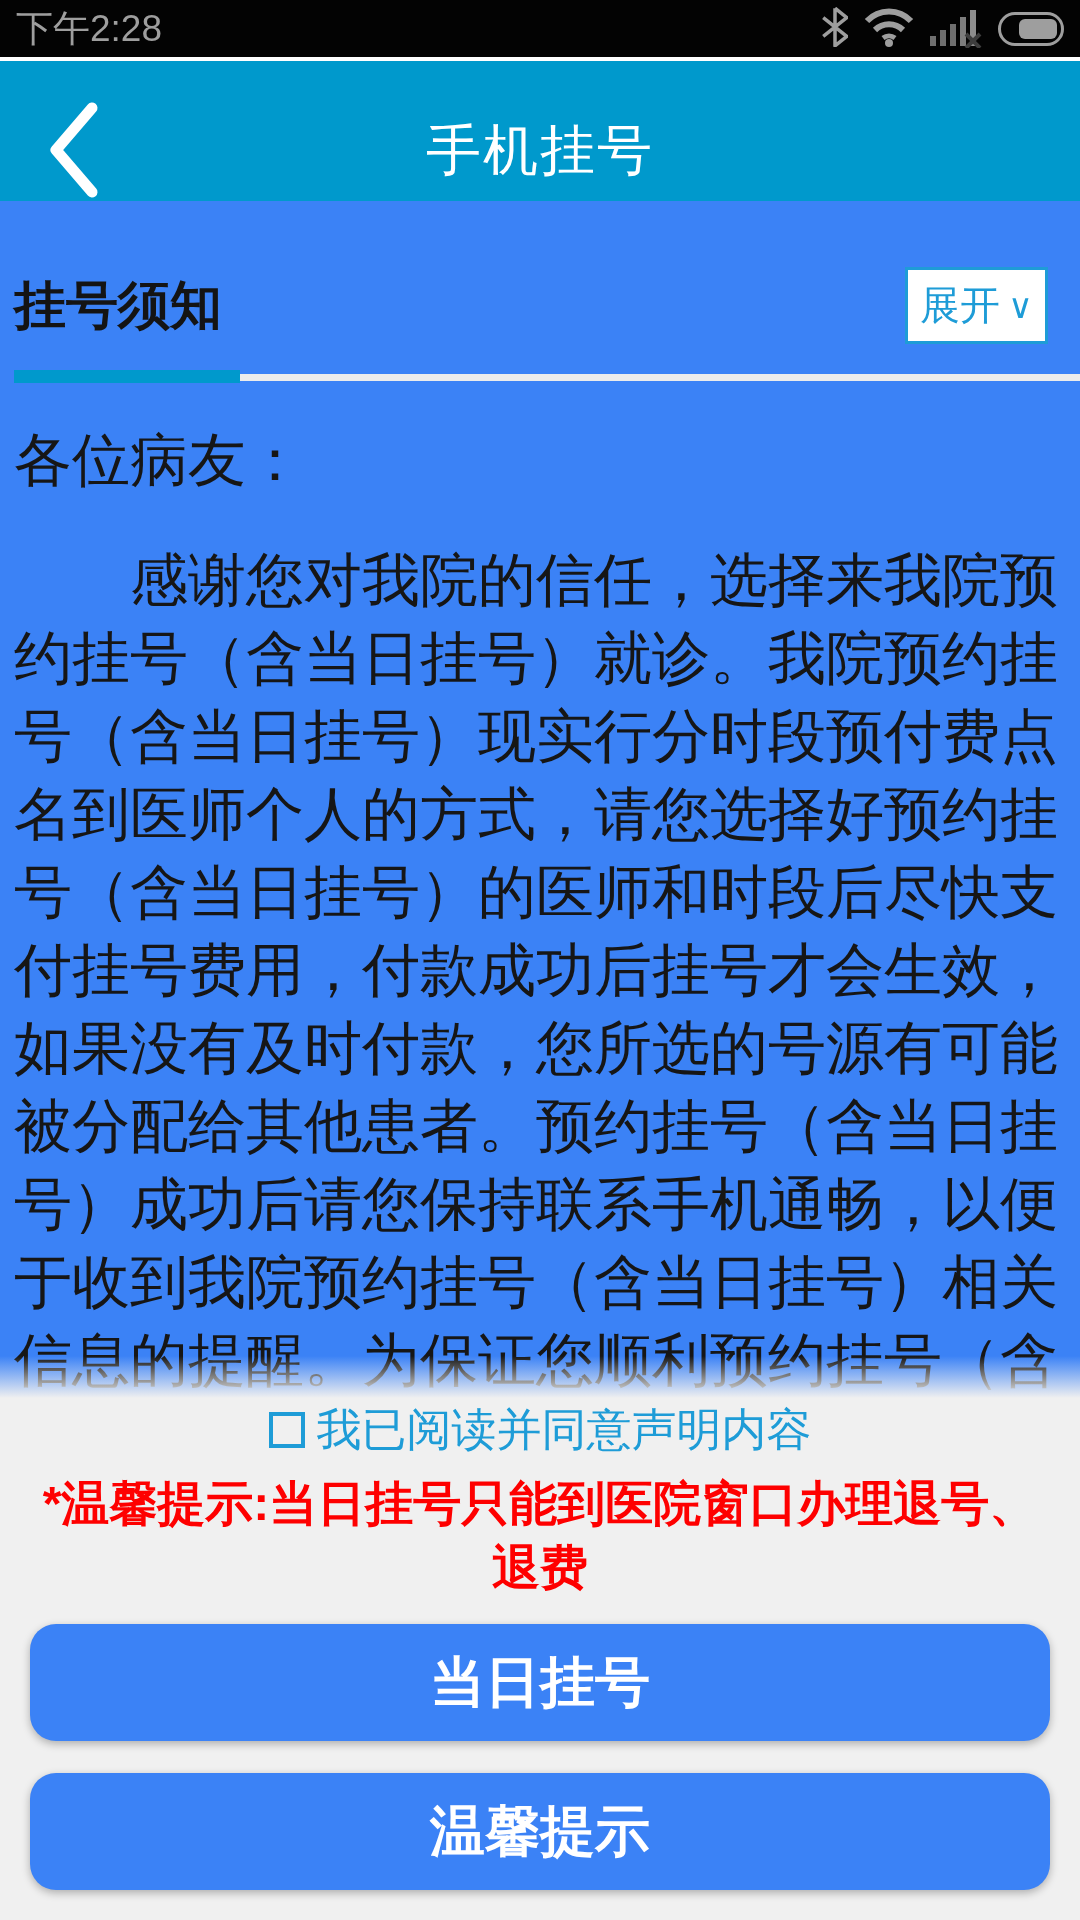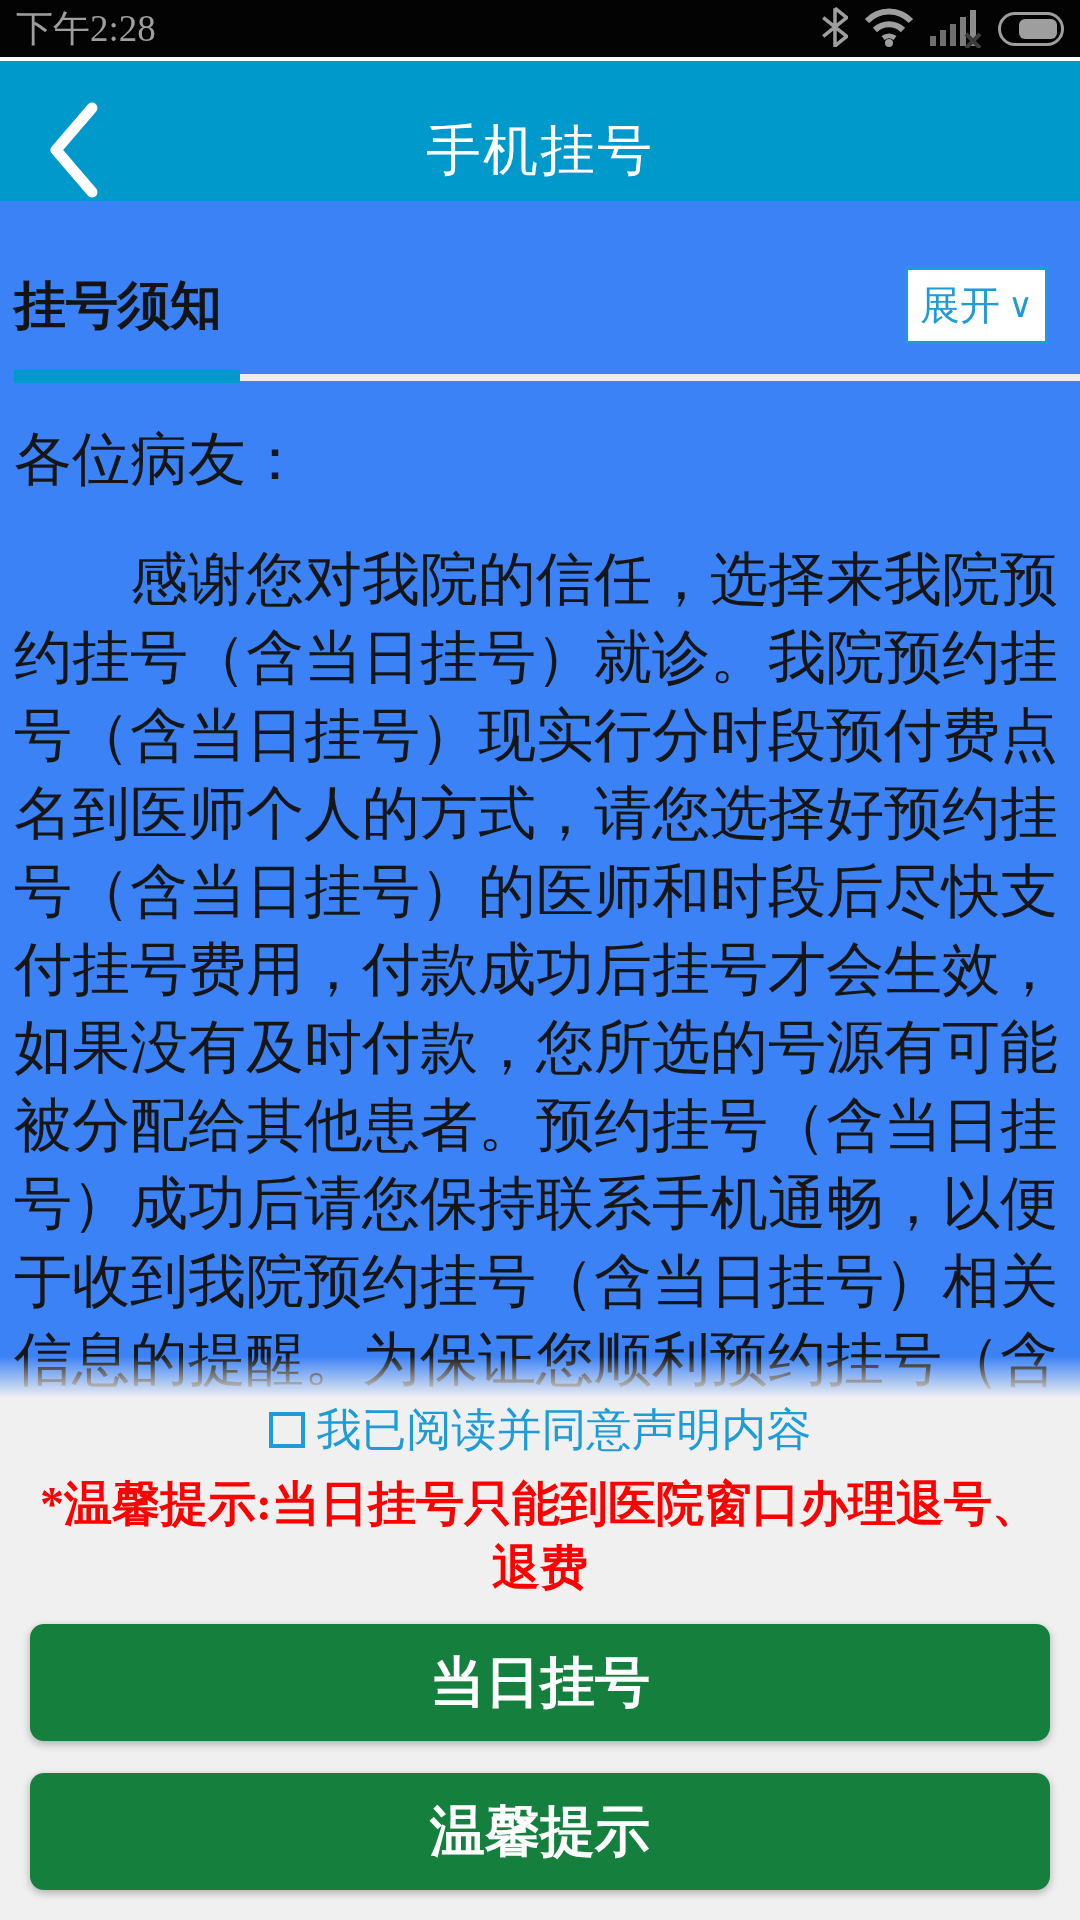--- a/index.html
+++ b/index.html
@@ -1,17 +1,17 @@
 <!DOCTYPE html>
 <html><head>
 <meta charset="utf-8">
 <style>
   html,body{margin:0;padding:0;background:#fff;}
   .screen{position:relative;width:1080px;height:1920px;background:#ffffff;overflow:hidden;
-          font-family:Liberation Serif, serif;}
+          font-family:Liberation Sans, sans-serif;}
 
   
   .status-bar{position:absolute;top:0;left:0;right:0;height:57px;background:#030303;
               display:flex;justify-content:space-between;align-items:center;
               padding:0 16px;box-sizing:border-box;}
   .status-time{color:#9e9e9e;font-size:37px;line-height:57px;}
   .status-icons{display:flex;align-items:center;gap:16px;height:57px;}
   .battery{position:relative;width:66px;height:34px;border:3px solid #9e9e9e;border-radius:17px;
            box-sizing:border-box;}
   .battery-fill{position:absolute;top:4px;bottom:4px;left:30%;right:7%;background:#9e9e9e;border-radius:6px;}
@@ -43,22 +43,22 @@
   .indent{text-indent:2em;}
 
   
   .footer{position:absolute;left:0;right:0;bottom:0;}
   .fade{height:42px;background:linear-gradient(to bottom,rgba(243,243,243,0),#f0f0f0);}
   .panel{background:#f0f0f0;padding:2px 30px 30px 30px;}
   .agree-row{display:flex;justify-content:center;align-items:center;gap:12px;cursor:pointer;}
   .agree-checkbox{width:36px;height:36px;border:4px solid #1e9cd7;background:transparent;box-sizing:border-box;}
   .agree-label{color:#1e9cd7;font-size:45px;}
   .warning-text{margin-top:12px;text-align:center;color:#fe0000;font-size:48px;font-weight:bold;}
-  .action-btn{display:block;width:100%;height:117px;margin-top:24px;background:#15803d;border:none;
-              border-radius:14px;color:#ffffff;font-size:55px;font-weight:bold;font-family:inherit;
+  .action-btn{display:block;width:100%;height:117px;margin-top:24px;background:#3b82f6;border:none;
+              border-radius:26px;color:#ffffff;font-size:55px;font-weight:bold;font-family:inherit;
               box-shadow:0 3px 8px rgba(0,0,0,0.28);cursor:pointer;}
   .action-btn + .action-btn{margin-top:32px;}
 </style>
 </head>
 <body>
 
 <div class="screen">
 
   <div class="status-bar">
     <span class="status-time">下午2:28</span>

